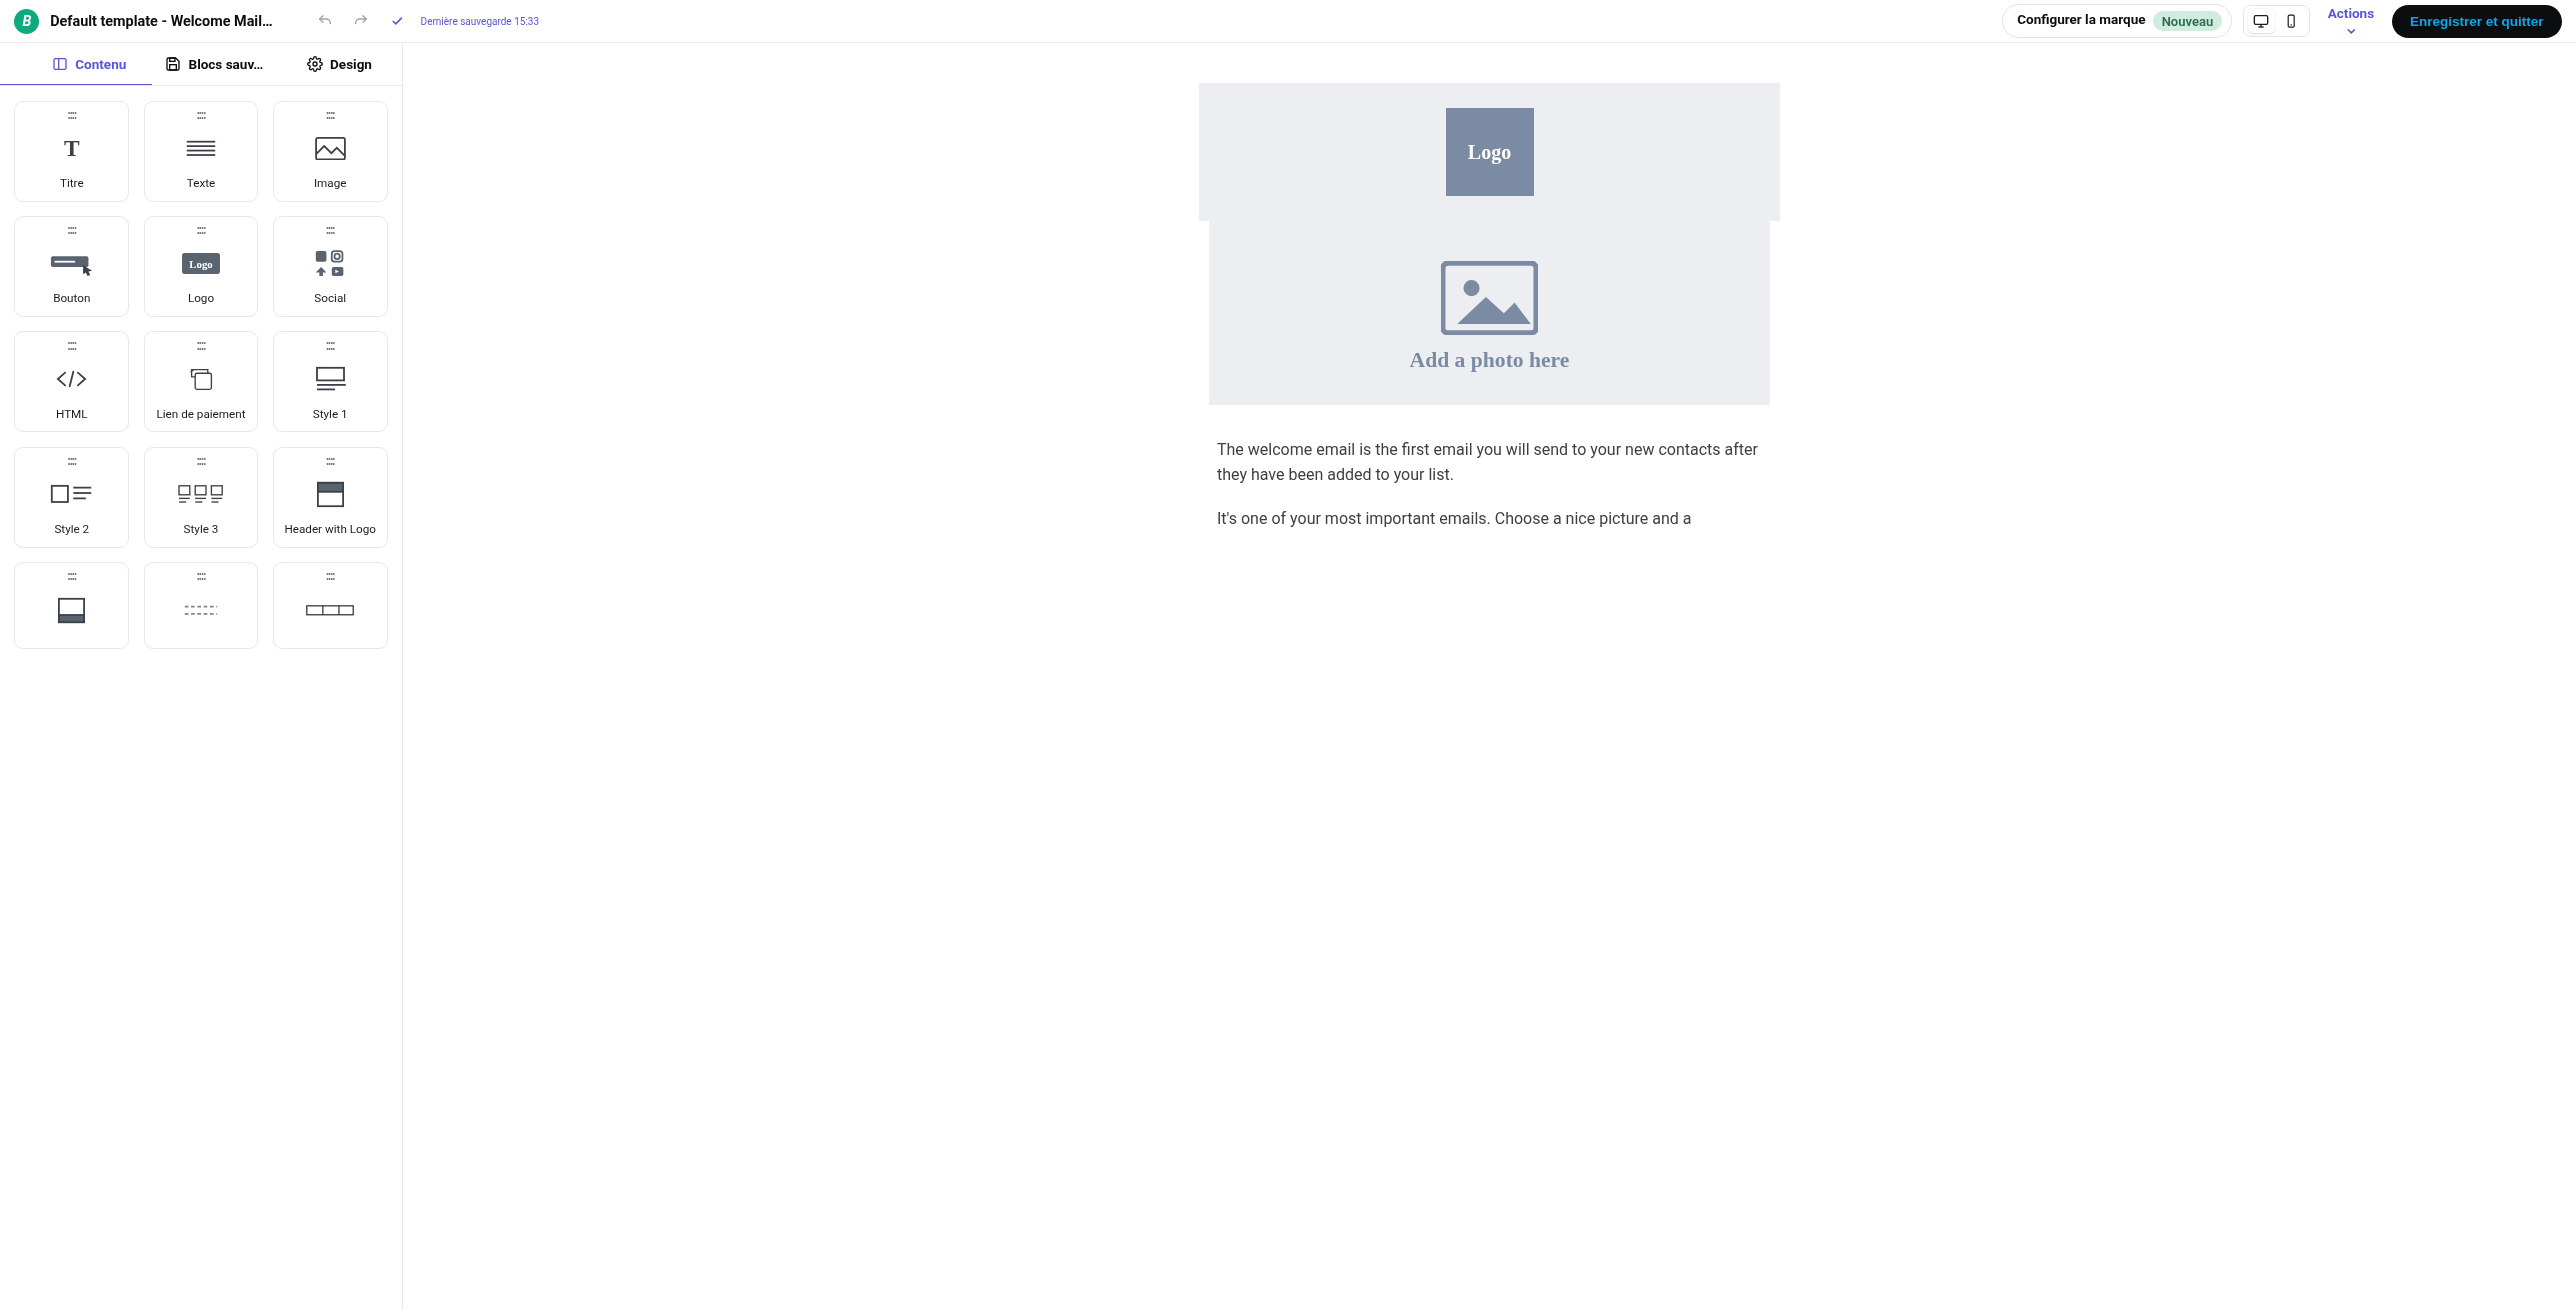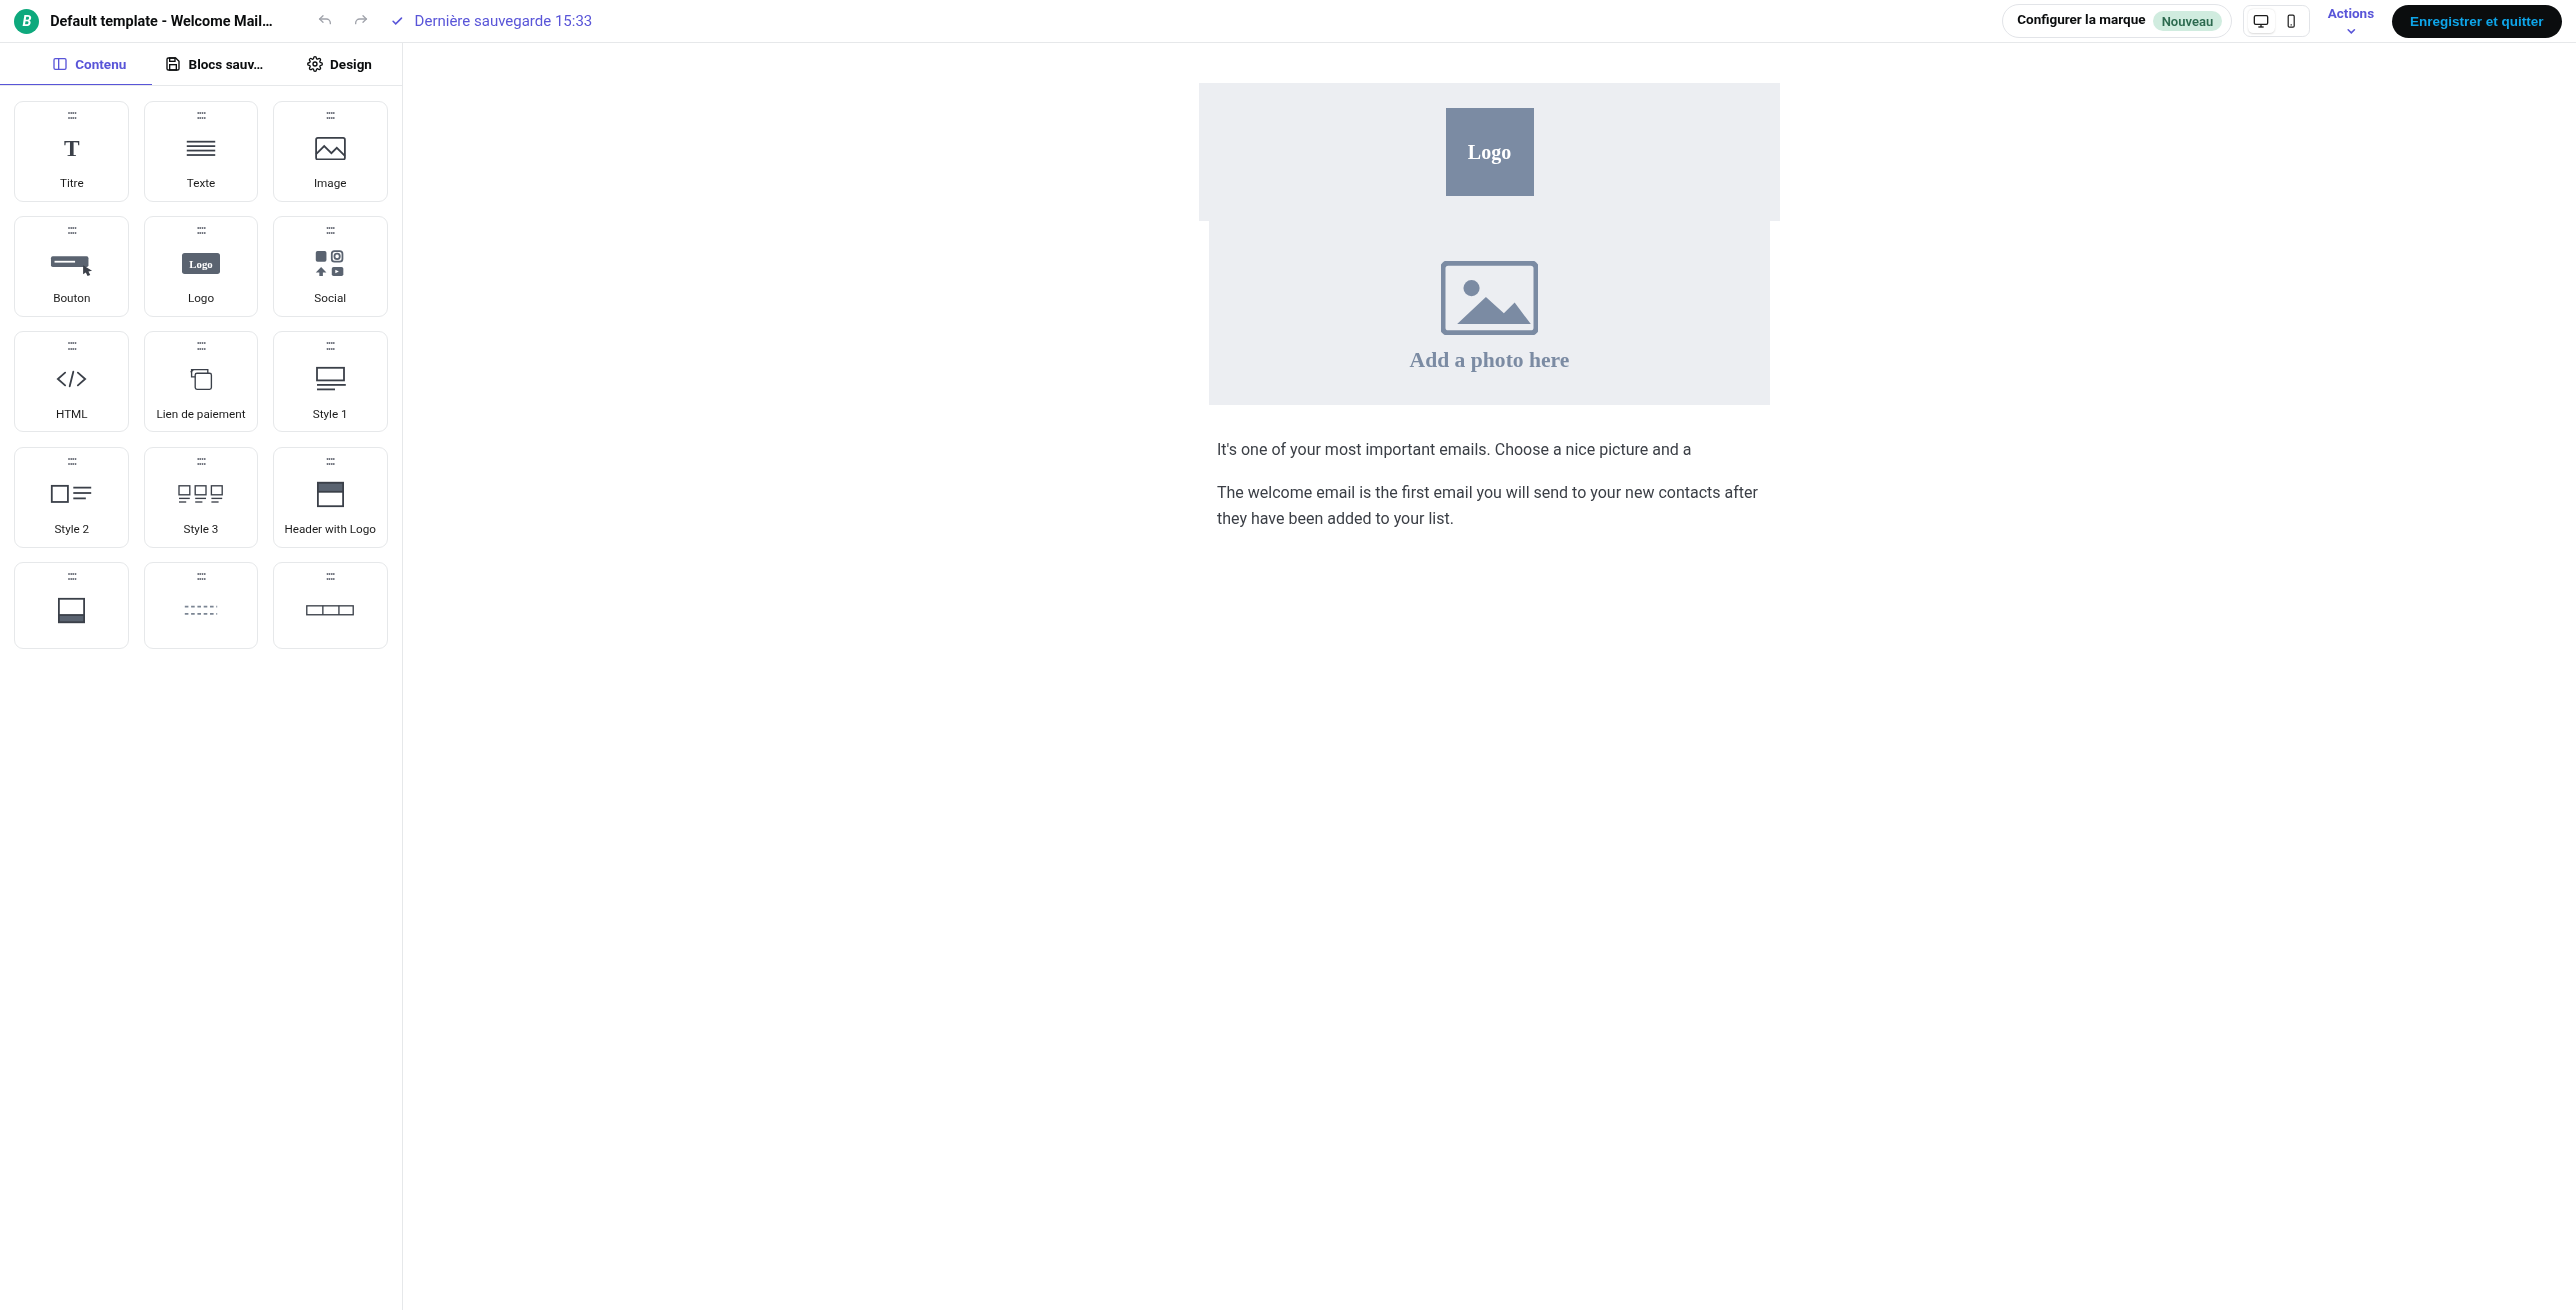--- a/index.html
+++ b/index.html
@@ -1,21 +1,21 @@
 <!DOCTYPE html>
 <html style="font-size:14.4px"><head>
 <meta charset="utf-8">
 <style>
 *{box-sizing:border-box;margin:0;padding:0;}
 body{font-family:-apple-system,BlinkMacSystemFont,"Segoe UI",Roboto,Helvetica,Arial,sans-serif;background:#fff;color:#0b0d0e;font-size:12.6px;}
 .header{display:flex;align-items:center;padding:7.2px 14.4px;border-bottom:0.9px solid #e6e8ea;gap:10.8px;height:43px;}
 .logo-badge{width:25px;height:25px;border-radius:50%;background:#0ea97d;color:#fff;display:flex;align-items:center;justify-content:center;font-weight:700;font-style:italic;font-size:14.4px;}
 .title{font-weight:700;font-size:14.4px;max-width:252px;white-space:nowrap;overflow:hidden;text-overflow:ellipsis;}
 .hist{width:25px;height:25px;display:flex;align-items:center;justify-content:center;color:#a0a3ab;cursor:pointer;}
-.save-status{display:flex;align-items:center;gap:11px;color:#5955d8;font-size:15px;margin-left:7.2px;}
+.save-status{display:flex;align-items:center;gap:17px;color:#5955d8;font-size:10px;margin-left:7.2px;}
 .spacer{flex:1;}
 .brand-btn{display:flex;align-items:flex-start;gap:7.2px;border:0.9px solid #e2e4e8;border-radius:20px;padding:5.4px 9px 5.4px 14.4px;cursor:pointer;font-size:13.5px;font-weight:700;}
 .badge-new{background:#d0ecdf;color:#2c6a4f;font-weight:600;font-size:13px;padding:2.7px 9px;border-radius:10.8px;}
 .device-group{border:0.9px solid #e2e4e8;border-radius:7.2px;display:flex;align-items:center;padding:3.6px;gap:3.6px;}
 .device-btn{width:27px;height:23.4px;display:flex;align-items:center;justify-content:center;border-radius:5.4px;cursor:pointer;color:#1c1c1c;}
 .device-btn.active{background:#fff;box-shadow:0 0.9px 1.8px rgba(0,0,0,0.15);}
 .actions-btn{color:#5955d8;font-weight:700;font-size:13.5px;display:flex;align-items:center;gap:3.6px;cursor:pointer;padding:5.4px 7.2px;flex-direction:column;}
 .save-exit{background:#0b0d0e;color:#0ea5e9;font-weight:700;font-size:13.5px;border:none;border-radius:18px;padding:9px 18px;cursor:pointer;}
 .main{display:flex;height:calc(100vh - 43px);}
 .sidebar{width:403px;border-right:0.9px solid #e6e8ea;display:flex;flex-direction:column;}
@@ -313,19 +313,19 @@
       </div>
       <div class="photo-area">
         <svg width="97" height="74" viewBox="0 0 108 82" fill="#7b8ba3">
             <rect x="2" y="2" width="104" height="78" rx="6" fill="none" stroke="#7b8ba3" stroke-width="6"></rect>
             <circle cx="34" cy="30" r="9"></circle>
             <polygon points="18,70 50,40 70,58 82,46 100,70"></polygon>
           </svg>
         <div class="photo-cap">Add a photo here</div>
       </div>
       <div class="body-text">
+        <p>The welcome email is the first email you will send to your new contacts after they have been added to your list.</p>
         <p>It's one of your most important emails. Choose a nice picture and a</p>
-        <p>The welcome email is the first email you will send to your new contacts after they have been added to your list.</p>
       </div>
     </div>
   </div>
 </div>
 
 
 </body></html>

